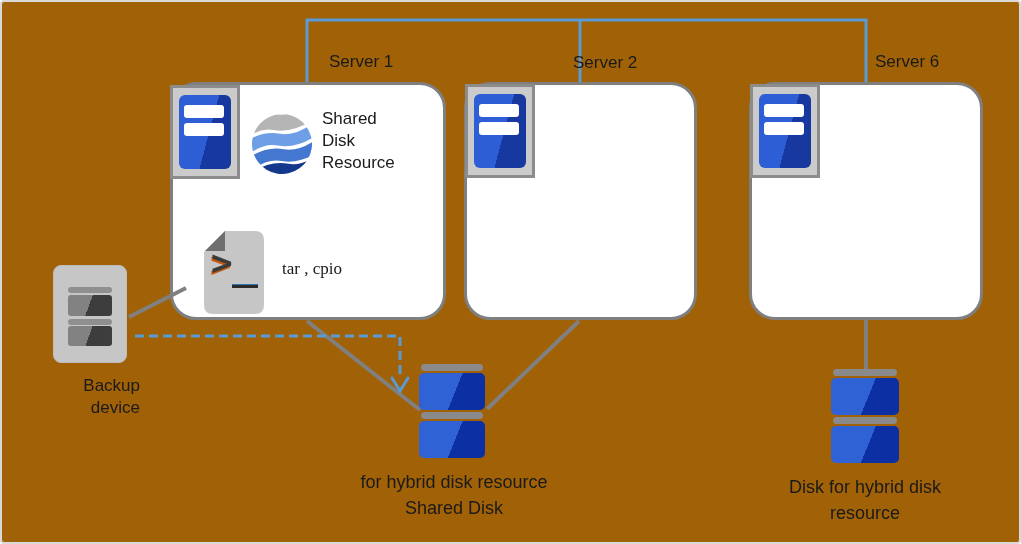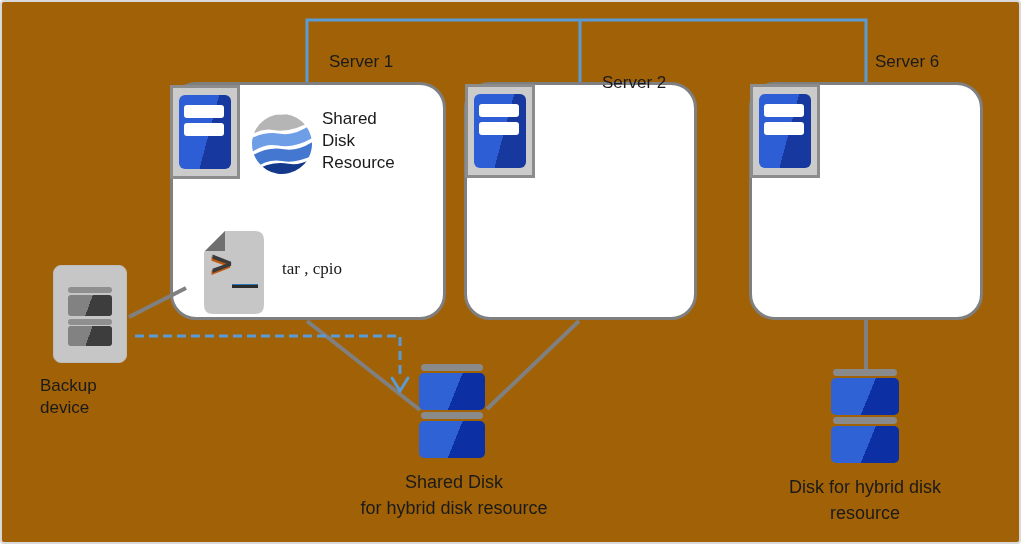--- a/index.html
+++ b/index.html
@@ -18,21 +18,21 @@
   
   .server-icon{position:absolute;width:70px;height:94px;background:#cbcbcb;
     border:3px solid #8c8c8c;box-sizing:border-box;}
   .server-icon-body{position:absolute;left:6px;top:7px;width:52px;height:74px;border-radius:6px;
     background:linear-gradient(105deg,#2e5ed6 56%,#16389f 56%);}
   .server-icon-bar{position:absolute;left:5px;width:40px;height:13px;background:#fff;border-radius:3px;}
   
   .resource-text{position:absolute;left:320px;top:106px;font-size:17px;line-height:22px;}
   .tools-text{position:absolute;left:280px;top:257px;font-size:17px;white-space:nowrap;font-family:Liberation Serif, serif;}
   .center-label{position:absolute;text-align:center;font-size:18px;line-height:26px;}
-  .backup-label{position:absolute;left:38px;top:373px;width:100px;text-align:left;
+  .backup-label{position:absolute;left:38px;top:373px;width:100px;text-align:right;
     font-size:17px;line-height:22px;}
   
   .backup-device{position:absolute;left:51px;top:263px;width:74px;height:98px;
     background:#c6c6c6;border:1px solid #bdbdbd;border-radius:8px;box-sizing:border-box;}
   .bd-bar{position:absolute;left:14px;width:44px;height:6px;background:#8f8f8f;border-radius:3px;}
   .bd-body{position:absolute;left:14px;width:44px;background:linear-gradient(110deg,#828282 48%,#3d3d3d 48%);border-radius:3px;}
   
   .disk-stack{position:absolute;}
   .disk-bar{margin:0 auto 2px auto;height:7px;background:var(--disk-bar-gray,#8a8a8a);border-radius:4px;}
   .disk-body{height:37px;border-radius:5px;margin-bottom:2px;
@@ -53,21 +53,21 @@
     <path d="M305,80 L305,18 L864,18 L864,80 M578,18 L578,80" style="stroke:var(--accent-blue);stroke-width:3;fill:none;"></path>
     <path d="M305,319 L418,408" style="stroke:var(--line-gray);stroke-width:4;fill:none;"></path>
     <path d="M577,319 L485,407" style="stroke:var(--line-gray);stroke-width:4;fill:none;"></path>
     <path d="M864,318 L864,369" style="stroke:var(--line-gray);stroke-width:4;fill:none;"></path>
     <path d="M127,315 L184,286" style="stroke:var(--line-gray);stroke-width:4;fill:none;"></path>
     <path d="M133,334 L398,334 L398,374" stroke-dasharray="9 5" style="stroke:var(--accent-blue);stroke-width:3;fill:none;"></path>
     <path d="M390,376 L398,389 L406,376" style="stroke:var(--accent-blue);stroke-width:3;fill:none;stroke-linecap:round;"></path>
   </svg>
 
   <div class="server-label" style="left:327px;top:50px;">Server 1</div>
-  <div class="server-label" style="left:600px;top:51px;margin-top:20px;">Server 2</div>
+  <div class="server-label" style="left:571px;top:51px;">Server 2</div>
   <div class="server-label" style="left:873px;top:50px;">Server 6</div>
 
   <div class="server-icon" style="left:168px;top:83px;">
     <div class="server-icon-body">
       <div class="server-icon-bar" style="top:10px;"></div>
       <div class="server-icon-bar" style="top:28px;"></div>
     </div>
   </div>
   <div class="server-icon" style="left:463px;top:82px;">
     <div class="server-icon-body">
@@ -124,22 +124,22 @@
     <div>device</div>
   </div>
 
   <div class="disk-stack" style="left:417px;top:362px;width:66px;">
     <div class="disk-bar" style="width:62px;"></div>
     <div class="disk-body"></div>
     <div class="disk-bar" style="width:62px;"></div>
     <div class="disk-body"></div>
   </div>
   <div class="center-label" style="left:332px;top:467px;width:240px;">
+    <div>for hybrid disk resource</div>
     <div>Shared Disk</div>
-    <div>for hybrid disk resource</div>
   </div>
 
   <div class="disk-stack" style="left:829px;top:367px;width:68px;">
     <div class="disk-bar" style="width:64px;"></div>
     <div class="disk-body"></div>
     <div class="disk-bar" style="width:64px;"></div>
     <div class="disk-body"></div>
   </div>
   <div class="center-label" style="left:763px;top:472px;width:200px;">
     <div>Disk for hybrid disk</div>

